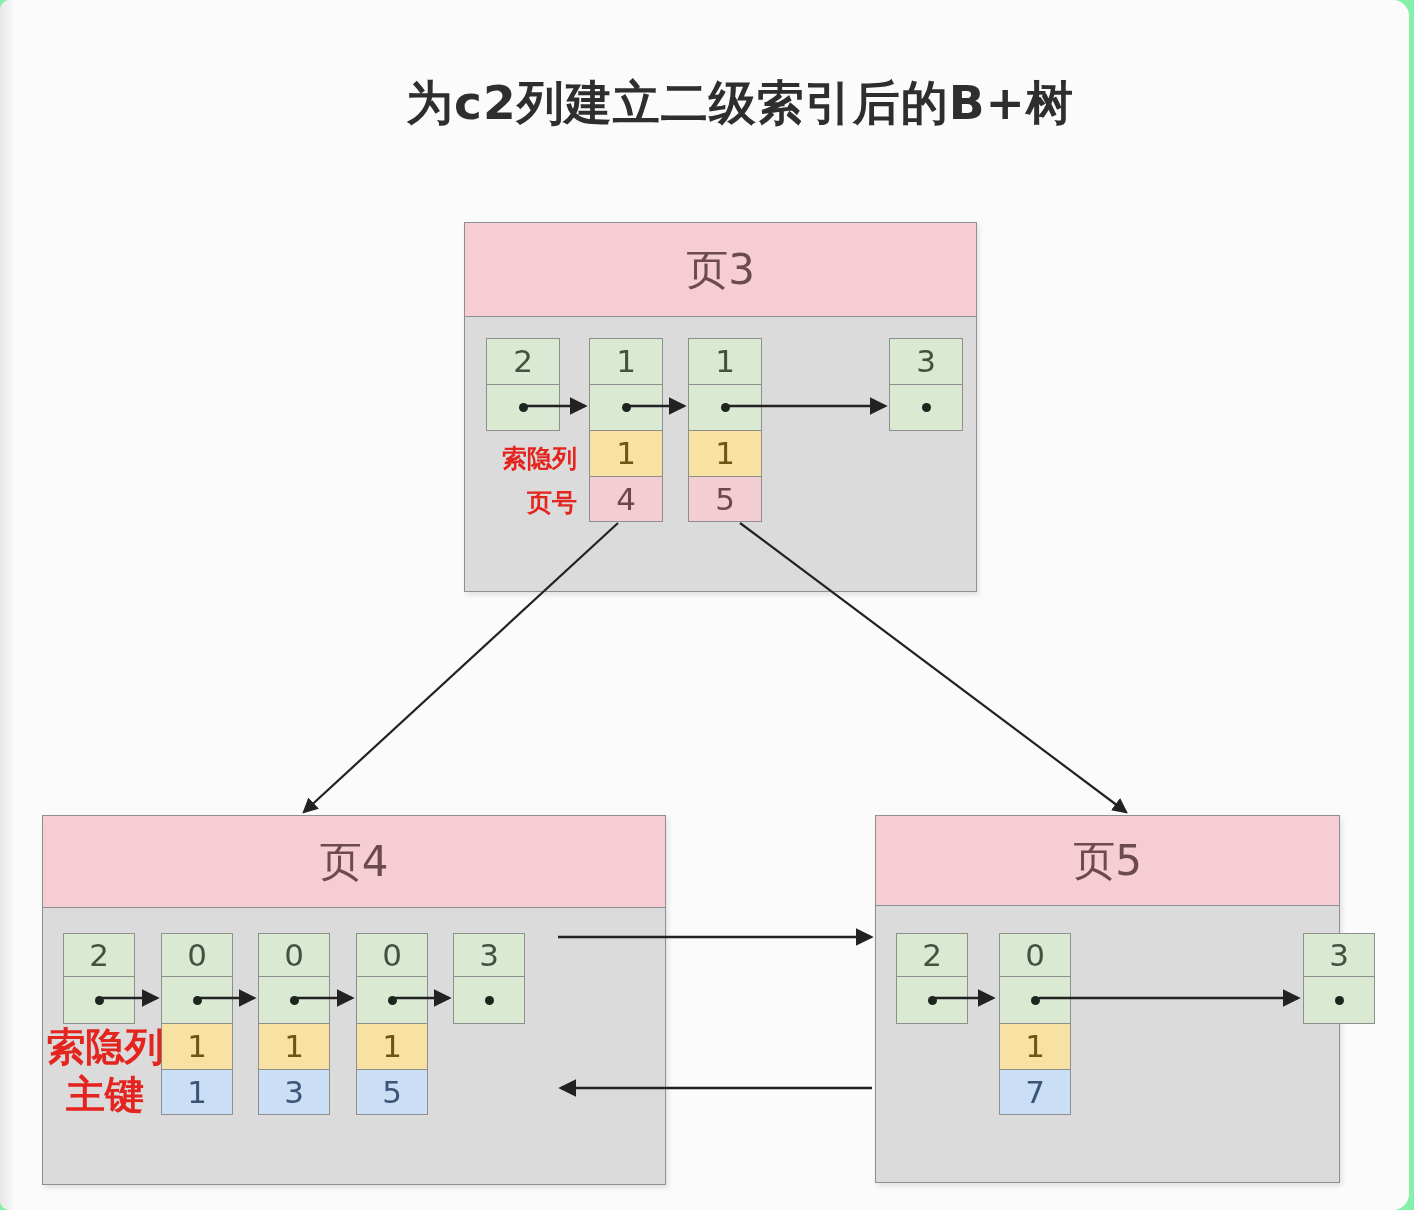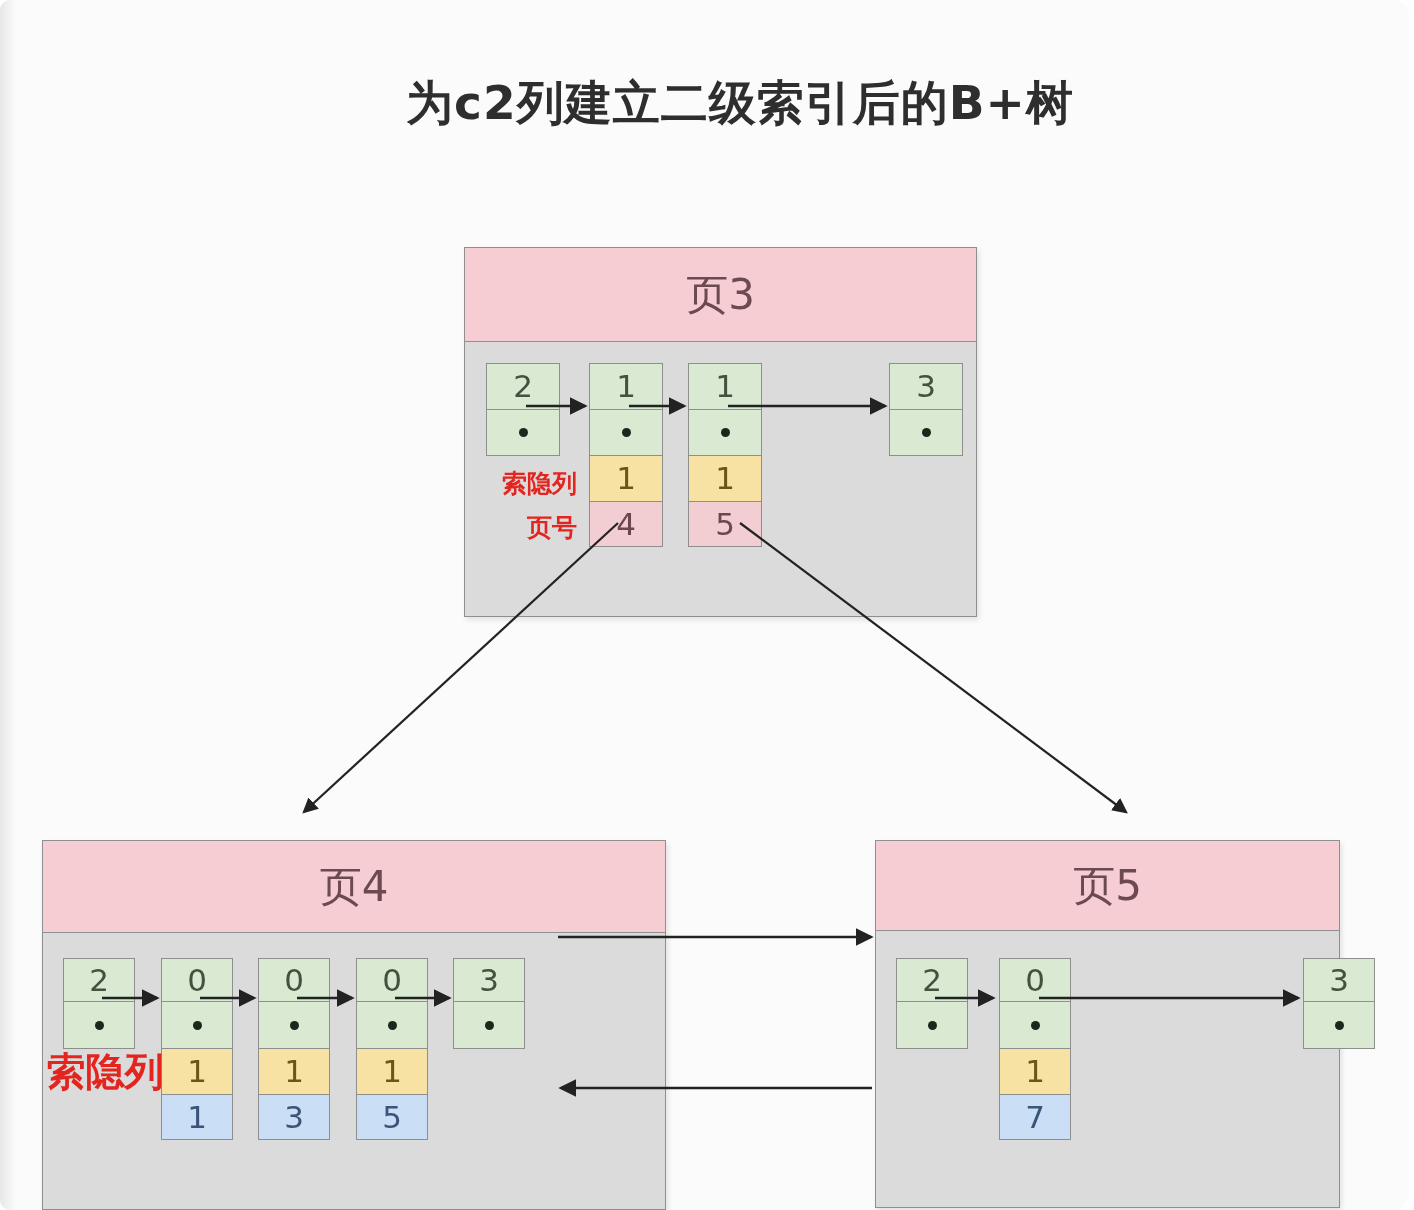--- a/index.html
+++ b/index.html
@@ -1,39 +1,38 @@
 <!DOCTYPE html>
 <html><head>
 <meta charset="utf-8">
 <style>
   html,body { margin:0; padding:0; background:#000; }
   .canvas {
     position:relative; width:1414px; height:1210px; overflow:hidden;
-    background:#ffffff;
+    background:#86efac;
     font-family:"DejaVu Sans","Liberation Sans",sans-serif;
   }
   .sheet {
     position:absolute; left:0; top:0; width:1409px; height:1210px;
     background:#fbfbfb; border-radius:10px 16px 16px 10px;
   }
   .sheet-left-strip {
     position:absolute; left:0; top:0; width:16px; height:1210px;
     background:linear-gradient(to right,#e7e7e7,#fbfbfb);
     border-radius:10px 0 0 10px;
   }
   .main-title {
     position:absolute; left:307px; top:72px; width:866px;
     text-align:center; font-size:47px; font-weight:700; color:#2e2e2e;
     letter-spacing:1px;
   }
   .pagebox {
     position:absolute; box-sizing:border-box;
     border:1.6px solid #8f8f8f; background:#dcdbdb;
     box-shadow:2px 3px 5px rgba(0,0,0,0.10);
-    margin-top:25px;
   }
   .pagehead {
     position:absolute; left:0; right:0; top:0;
     background:#f6cdd2; border-bottom:1.6px solid #8f8f8f;
     display:flex; align-items:center; justify-content:center;
     font-size:42px; color:#6c4a52; box-sizing:border-box;
   }
   .rec { position:absolute; }
   .cell {
     position:absolute; left:0; box-sizing:border-box;
@@ -151,20 +150,21 @@
     </div>
 
     <div class="rec" style="left:410px;">
       <div class="cell c-head green">3</div>
       <div class="cell c-ptr green">
         <span class="dot"></span>
       </div>
     </div>
 
     <div class="redlabel p4-lbl p4-lbl-idx">索隐列</div>
+    <div class="redlabel p4-lbl p4-lbl-pk">主键</div>
   </div>
 
   <div class="pagebox p45" style="left:875px; top:815px; width:465px; height:368px;">
     <div class="pagehead" style="height:90px;">页5</div>
 
     <div class="rec" style="left:20px;">
       <div class="cell c-head green">2</div>
       <div class="cell c-ptr green">
         <span class="dot"></span>
       </div>

